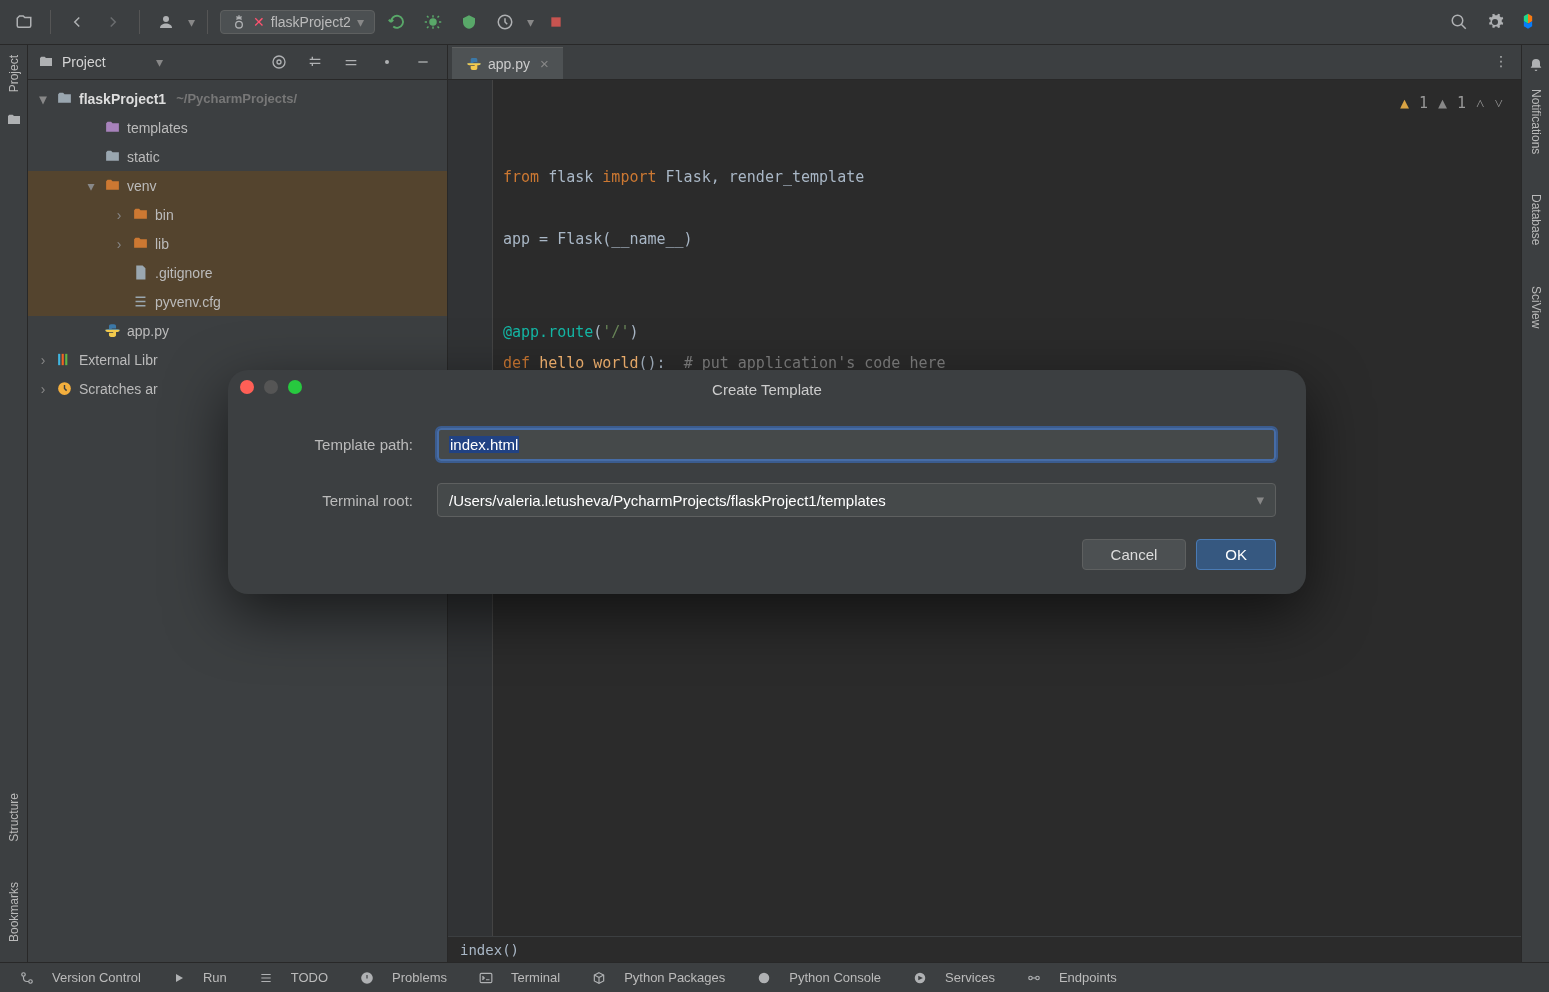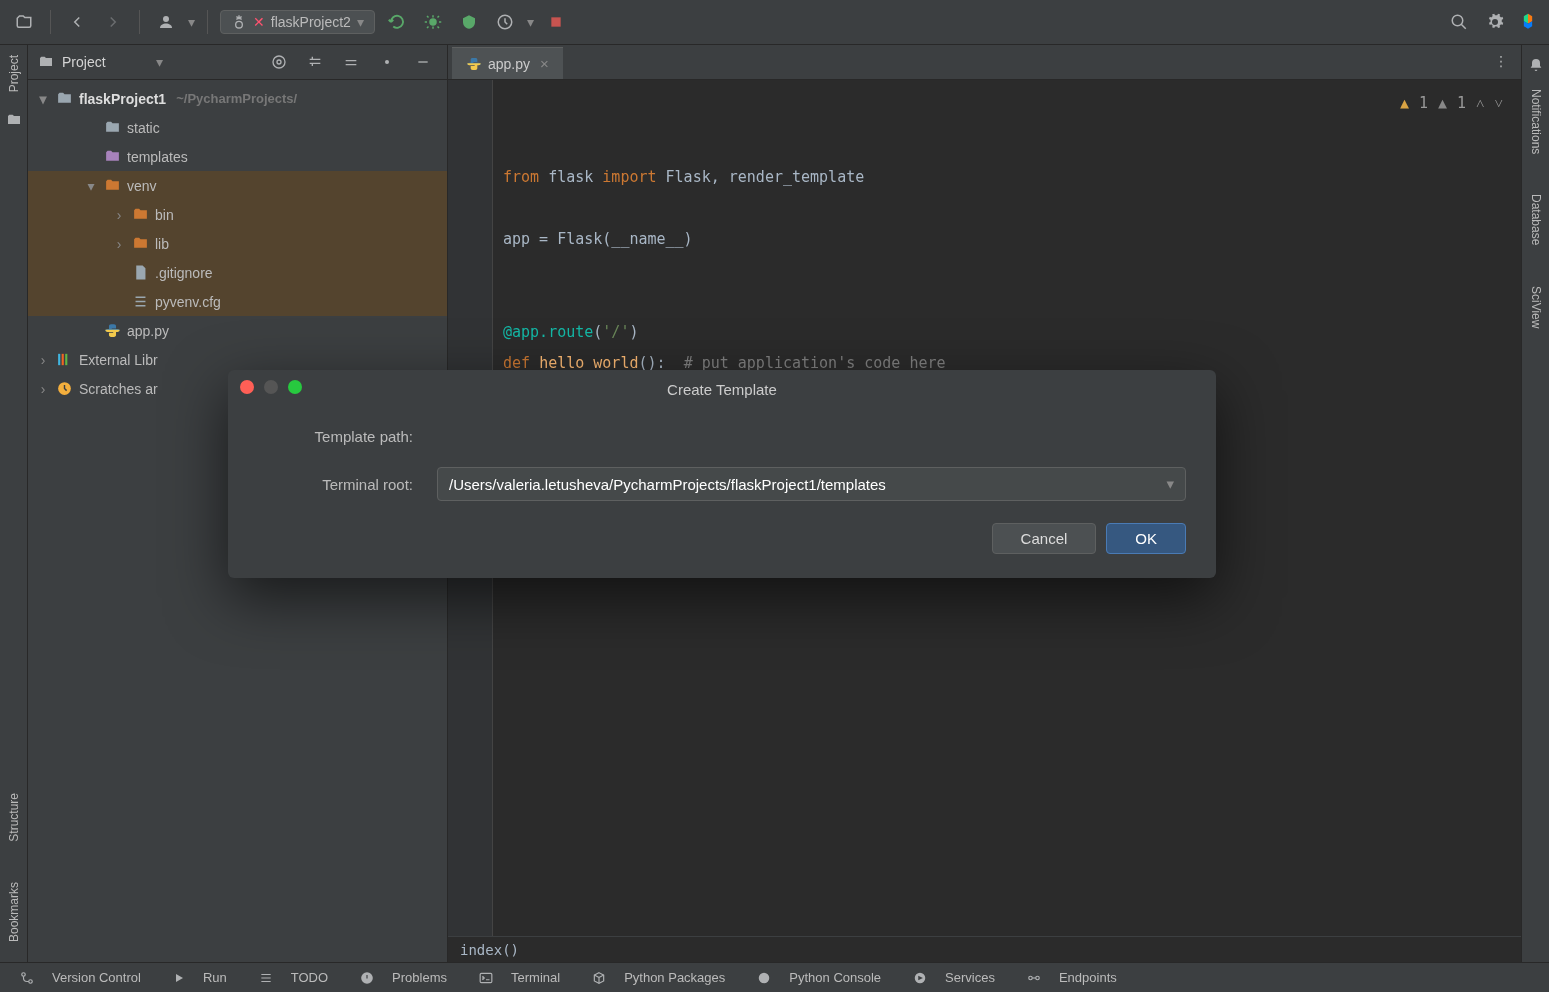--- a/index.html
+++ b/index.html
@@ -193,23 +193,23 @@
   color: #bbb;
   font-size: 13px;
 }
 .bottom-item {
   display: flex; align-items: center; gap: 18px;
   cursor: pointer;
 }
 .dialog-overlay {
   position: absolute;
   left: 228px; top: 370px;
-  width: 988px;
+  width: 1078px;
   background: #3c3f41;
-  border-radius: 6px;
+  border-radius: 20px;
   box-shadow: 0 20px 60px rgba(0,0,0,0.6);
 }
 .dialog-title-bar {
   height: 38px;
   display: flex;
   align-items: center;
   justify-content: center;
   position: relative;
 }
 .traffic-lights {
@@ -414,31 +414,31 @@
       <div class="tree-row root">
         <span class="arrow">▾</span>
         <svg class="tree-icon-svg" viewBox="0 0 24 24" fill="#9aa7b0">
             <path d="M3 6l2-2h5l2 2h9v12H3z"></path>
           </svg>
         <span>flaskProject1</span>
         <span class="dim">~/PycharmProjects/</span>
       </div>
       <div class="tree-row indent-2">
         <span class="arrow"></span>
+        <svg class="tree-icon-svg" viewBox="0 0 24 24" fill="#a782bb">
+            <path d="M3 6l2-2h5l2 2h9v12H3z"></path>
+          </svg>
+        <span>templates</span>
+      </div>
+      <div class="tree-row indent-2">
+        <span class="arrow"></span>
         <svg class="tree-icon-svg" viewBox="0 0 24 24" fill="#9aa7b0">
             <path d="M3 6l2-2h5l2 2h9v12H3z"></path>
           </svg>
         <span>static</span>
-      </div>
-      <div class="tree-row indent-2">
-        <span class="arrow"></span>
-        <svg class="tree-icon-svg" viewBox="0 0 24 24" fill="#a782bb">
-            <path d="M3 6l2-2h5l2 2h9v12H3z"></path>
-          </svg>
-        <span>templates</span>
       </div>
       <div class="tree-row indent-2 selected">
         <span class="arrow">▾</span>
         <svg class="tree-icon-svg" viewBox="0 0 24 24" fill="#cc7832">
             <path d="M3 6l2-2h5l2 2h9v12H3z"></path>
           </svg>
         <span>venv</span>
       </div>
       <div class="tree-row indent-3 selected">
         <span class="arrow">›</span>
@@ -621,20 +621,23 @@
     <div class="traffic-lights">
       <div class="tl red"></div>
       <div class="tl yel"></div>
       <div class="tl grn"></div>
     </div>
     <div class="dialog-title">Create Template</div>
   </div>
   <div class="dialog-body">
     <div class="form-row">
       <div class="form-label">Template path:</div>
+      <div class="form-input">
+        <span class="input-selected">index.html</span>
+      </div>
     </div>
     <div class="form-row">
       <div class="form-label">Terminal root:</div>
       <div class="form-input sel">
         <span>/Users/valeria.letusheva/PycharmProjects/flaskProject1/templates</span>
         <span style="color:#888">▾</span>
       </div>
     </div>
     <div class="dialog-buttons">
       <div class="btn btn-cancel">Cancel</div>

